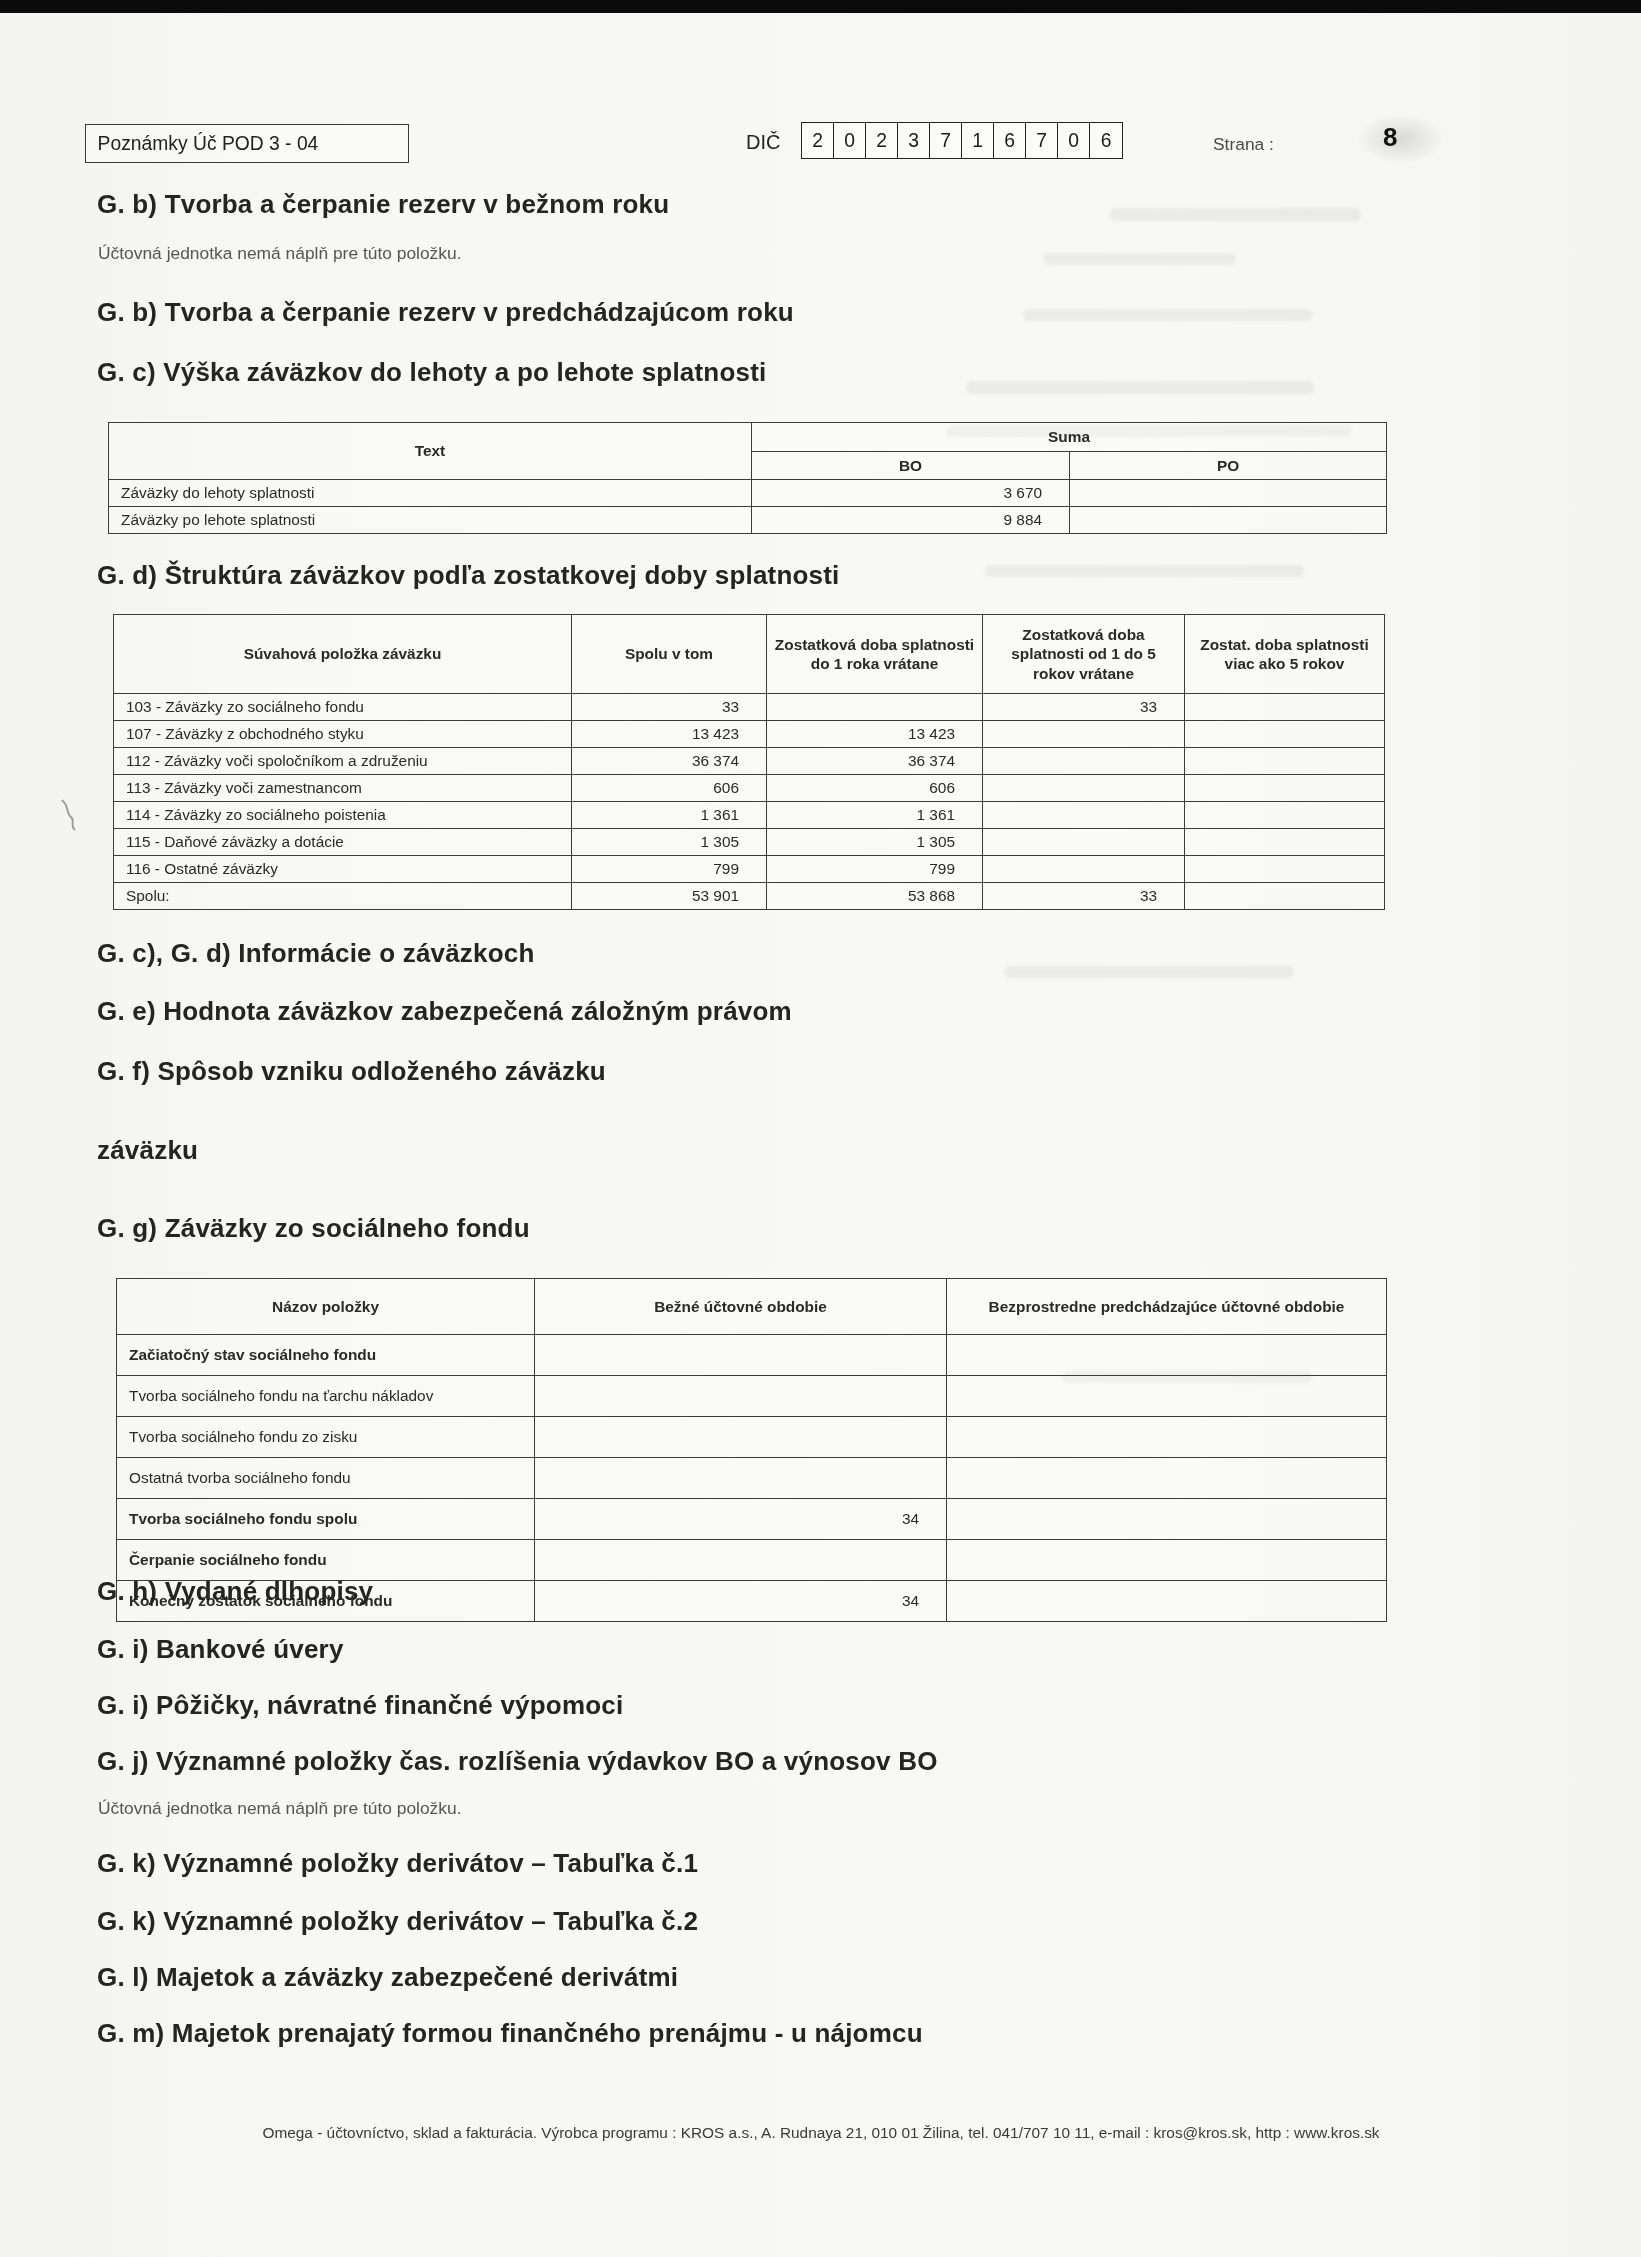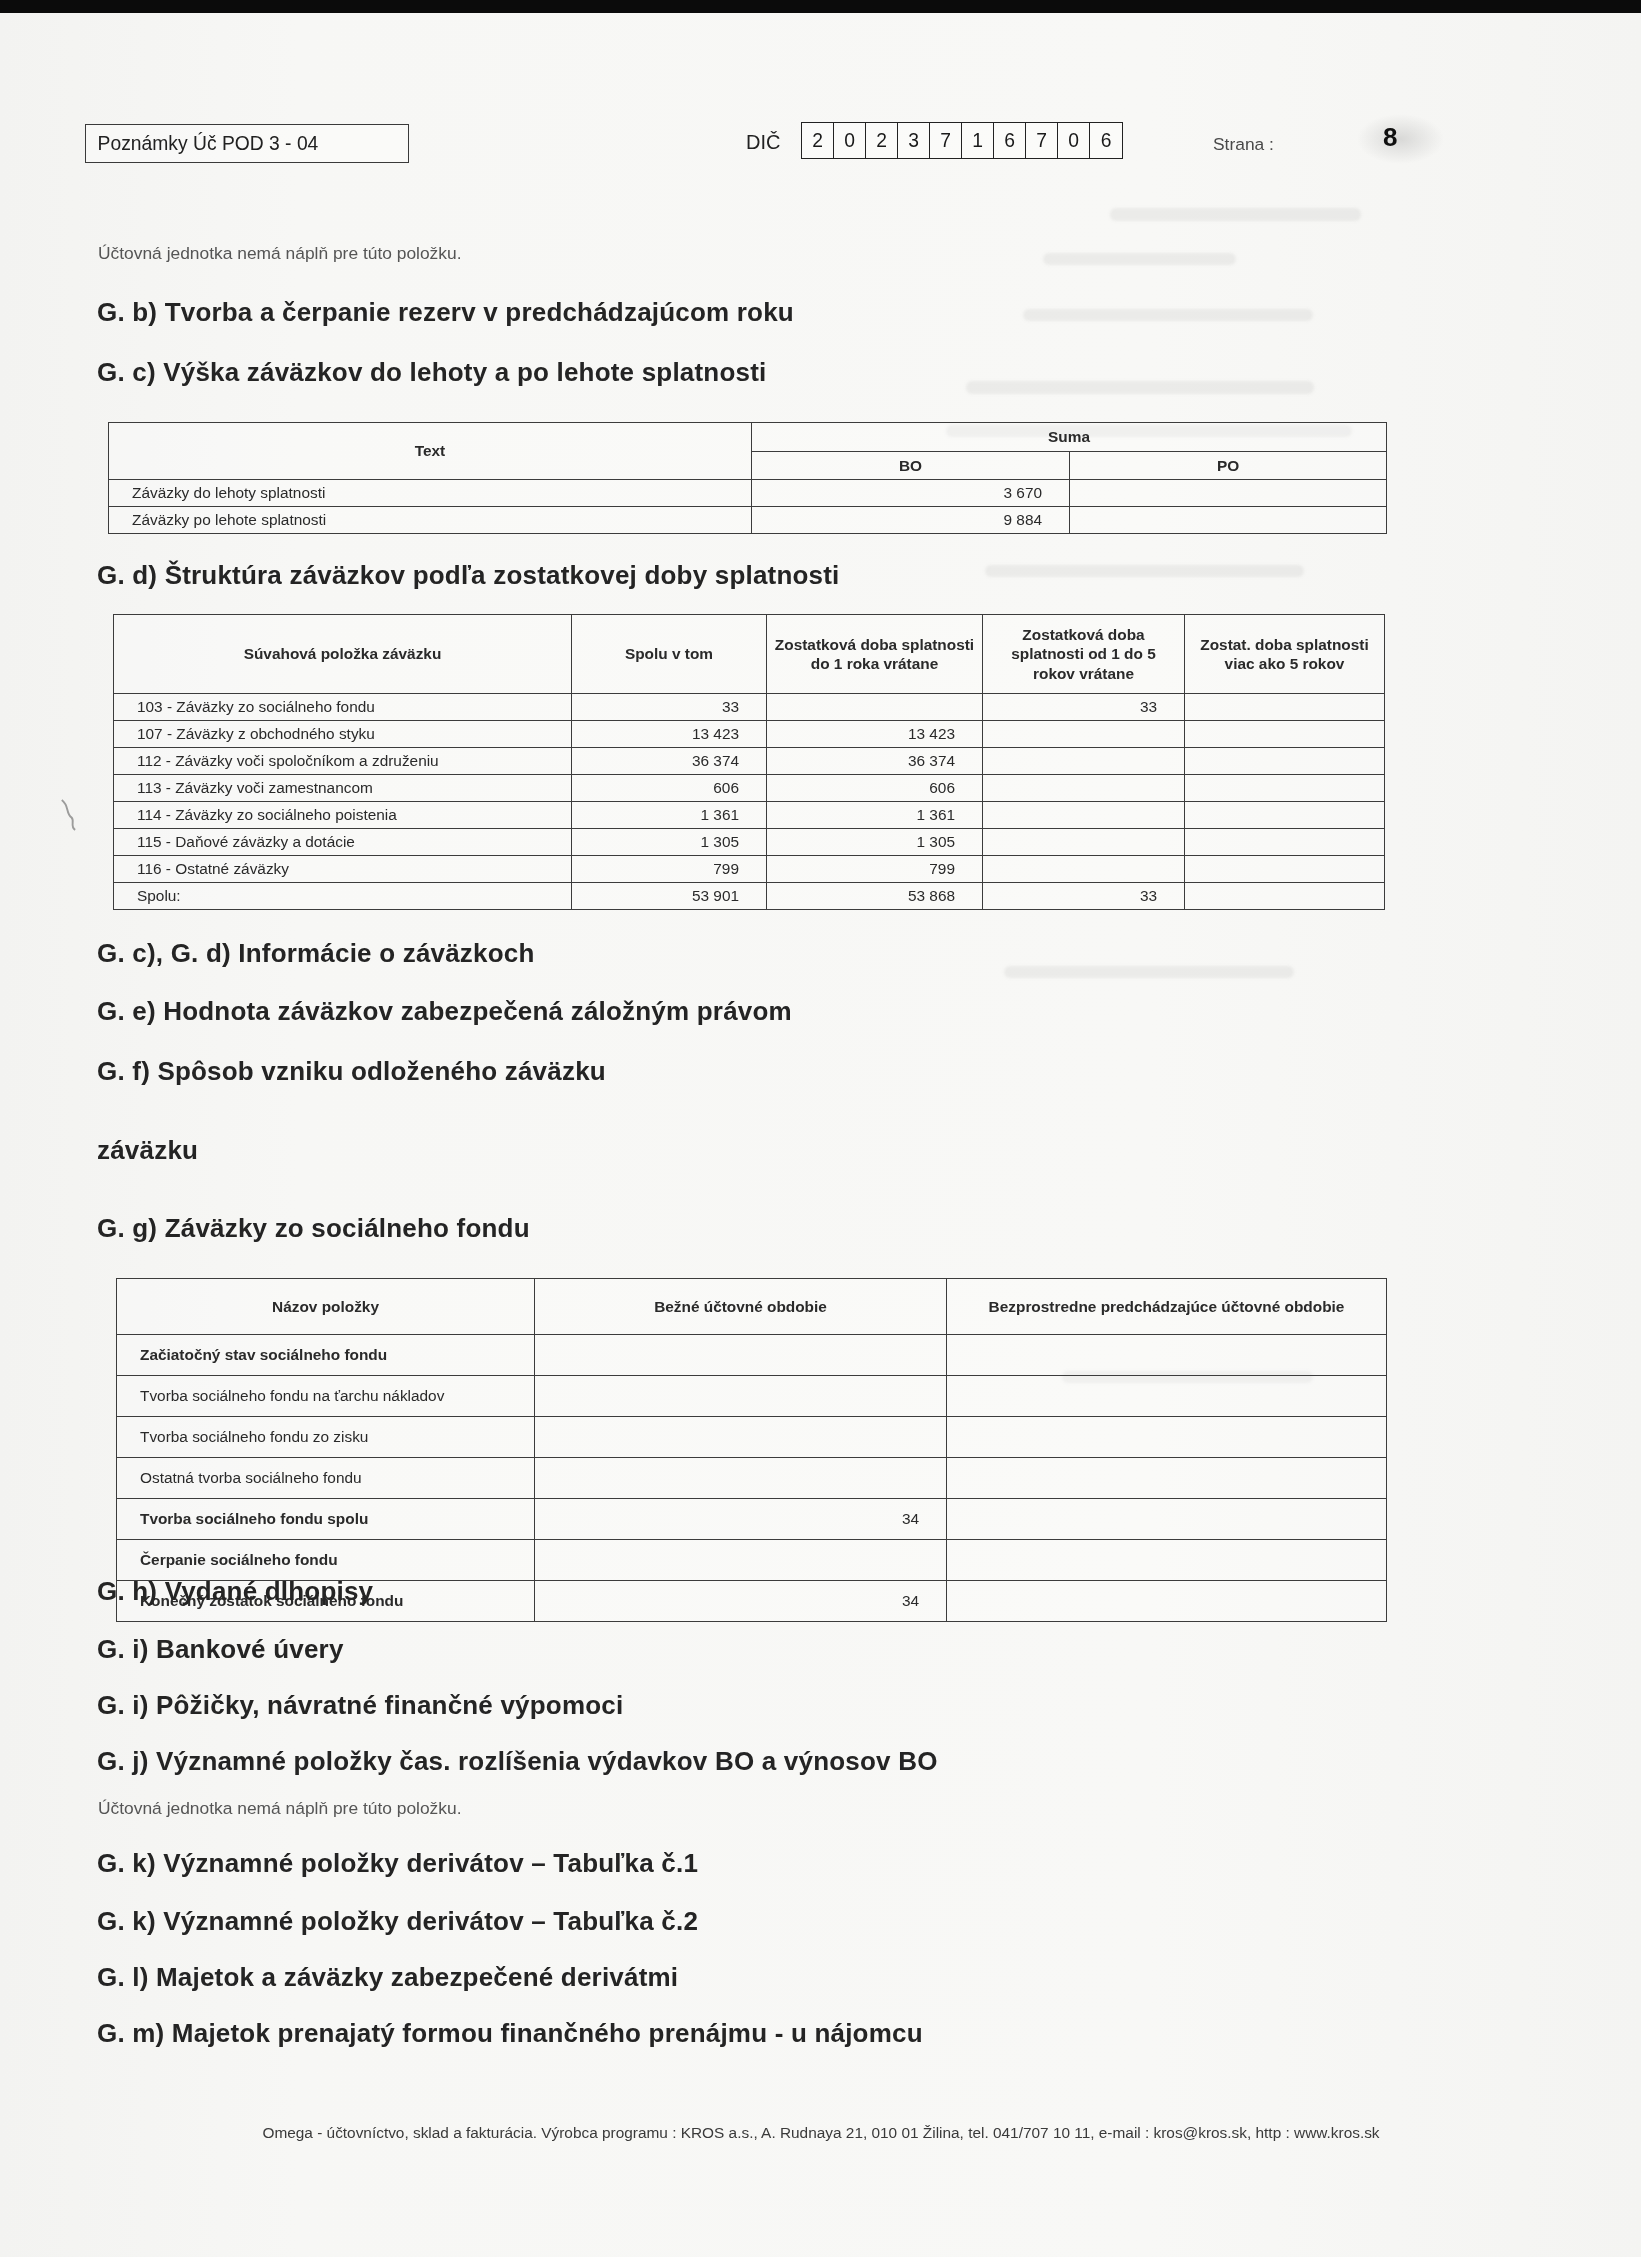--- a/index.html
+++ b/index.html
@@ -25,21 +25,21 @@
   .dic-cell:last-child { border-right:none; }
   .strana { position:absolute; top:134px; left:1213px; font-size:17.4px; color:#4a4a4a; }
   .page-num { position:absolute; top:122px; left:1383px; font-size:26px; font-weight:bold; color:#101010; }
 
   .h1 { position:absolute; left:97px; font-size:26px; font-weight:bold; color:#242424; letter-spacing:0.2px; }
   .note { position:absolute; left:98px; font-size:17.4px; color:#555; }
 
   table { border-collapse:collapse; table-layout:fixed; background:rgba(255,255,255,.25); position:absolute; }
   th, td { border:1px solid #3c3c3c; font-size:15.4px; color:#2a2a2a; overflow:hidden; white-space:nowrap; }
   th { font-weight:bold; text-align:center; padding:3.9px 5.8px; line-height:1.25; white-space:normal; }
-  td.lbl { text-align:left; padding-left:23px; }
+  td.lbl { text-align:left; padding-left:12px; }
   td.num { text-align:right; padding-right:27px; }
   .t1 { left:108px; top:422px; width:1277px; border:1.9px solid #333; }
   .t1 tr.hdr1 th { height:29px; }
   .t1 tr.hdr2 th { height:25px; }
   .t1 td { height:27px; }
   .t2 { left:113px; top:614px; width:1271px; border:1.9px solid #333; }
   .t2 th { height:79px; font-size:15.4px; }
   .t2 td { height:27px; }
   .t3 { left:116px; top:1278px; width:1271px; border:1.9px solid #333; }
   .t3 th { height:56px; }
@@ -81,20 +81,21 @@
     <span class="dic-cell">7</span>
     <span class="dic-cell">1</span>
     <span class="dic-cell">6</span>
     <span class="dic-cell">7</span>
     <span class="dic-cell">0</span>
     <span class="dic-cell">6</span>
   </div>
   <div class="strana">Strana :</div>
   <div class="page-num">8</div>
 
+  <div class="h1" style="top:189px;">G. b) Tvorba a čerpanie rezerv v bežnom roku</div>
   <div class="note" style="top:243px;">Účtovná jednotka nemá náplň pre túto položku.</div>
   <div class="h1" style="top:357px;">G. c) Výška záväzkov do lehoty a po lehote splatnosti</div>
   <div class="h1" style="top:297px;">G. b) Tvorba a čerpanie rezerv v predchádzajúcom roku</div>
 
   <table class="t1">
     <colgroup>
         <col style="width:643px">
         <col style="width:318px">
         <col style="width:317px">
       </colgroup>

